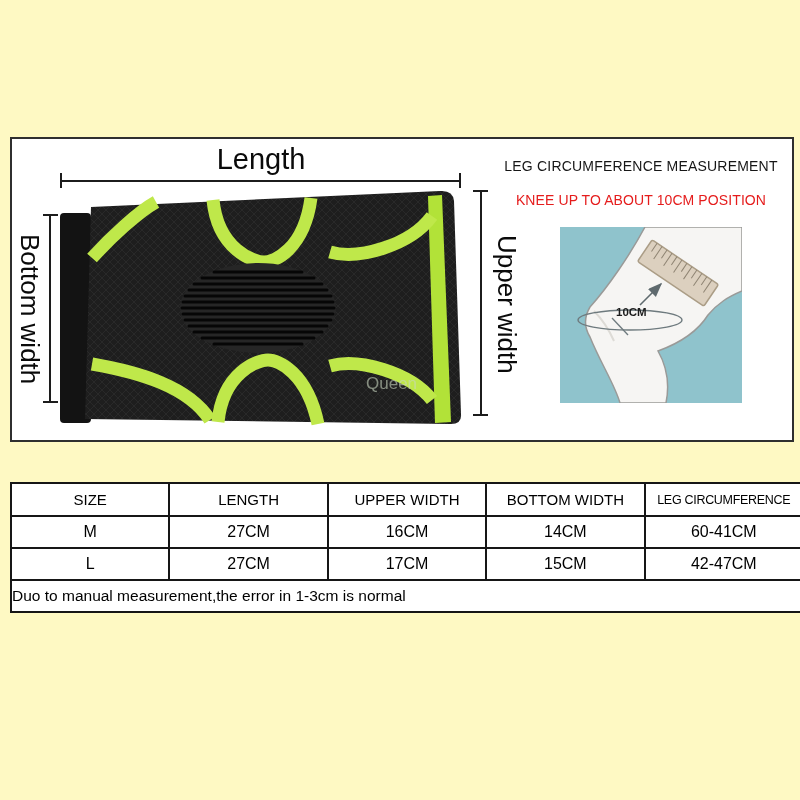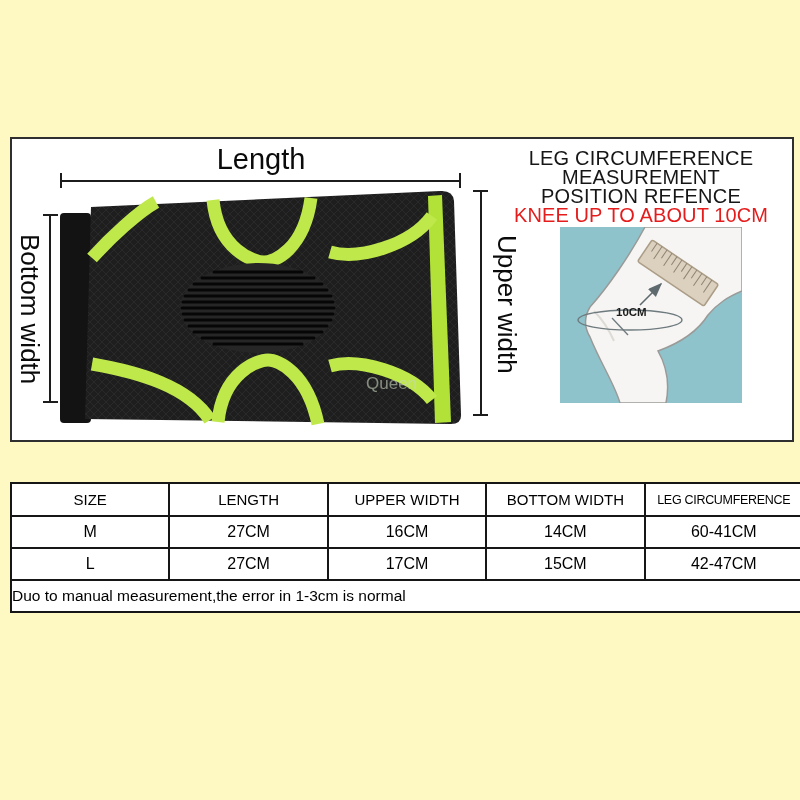--- a/index.html
+++ b/index.html
@@ -11,21 +11,21 @@
   .len-label{position:absolute;left:111px;top:143px;width:300px;text-align:center;
              font-size:29px;color:#0a0a0a;}
   .vlabel{position:absolute;display:flex;align-items:center;justify-content:center;}
   .vtext{writing-mode:vertical-rl;font-size:26px;color:#0a0a0a;white-space:nowrap;}
   .vlabel.left{left:8px;top:214px;width:42px;height:190px;}
   .vlabel.right{left:486px;top:190px;width:40px;height:228px;}
   
   .mline{position:absolute;background:#1c1c1c;}
   
   .note-block{position:absolute;left:490px;top:149px;width:302px;text-align:center;}
-  .note-line{font-size:20px;line-height:19px;color:#161616;letter-spacing:0.2px;}
+  .note-line{font-size:14px;line-height:34px;color:#161616;letter-spacing:0.2px;}
   .note-line.red{color:#e51c1c;letter-spacing:0.1px;}
   
   .sleeve-svg{position:absolute;left:58px;top:186px;}
   .leg-svg{position:absolute;left:560px;top:227px;}
   
   .size-table{position:absolute;left:10px;top:461px;width:794px;border-collapse:collapse;
               table-layout:fixed;background:#fff;margin-top:21px;}
   .size-table th,.size-table td{border:2px solid #161616;text-align:center;
               vertical-align:middle;padding:0;overflow:hidden;white-space:nowrap;}
   .size-table thead tr{height:33px;}
@@ -98,21 +98,20 @@
       <line x1="131" y1="140" x2="269" y2="140"></line>
       <line x1="136" y1="146" x2="264" y2="146"></line>
       <line x1="144" y1="152" x2="256" y2="152"></line>
       <line x1="156" y1="158" x2="244" y2="158"></line>
     </g>
     <text x="308" y="203" font-size="17" fill="#c9d6c0" opacity="0.6" font-family="Liberation Sans, sans-serif">Queen</text>
   </svg>
 
   <div class="note-block">
     <div class="note-line">LEG CIRCUMFERENCE MEASUREMENT</div>
-    <div class="note-line">POSITION REFENCE</div>
     <div class="note-line red">KNEE UP TO ABOUT 10CM POSITION</div>
   </div>
 
   <svg class="leg-svg" width="182" height="176" viewBox="0 0 182 176">
     <defs>
       <marker id="arrowhead" markerWidth="9" markerHeight="8" refX="8" refY="3.5" orient="auto">
         <path d="M0 0 L9 3.5 L0 7 Z" fill="#5f6a6e"></path>
       </marker>
     </defs>
     <rect x="0" y="0" width="182" height="176" fill="#8fc3cc"></rect>

